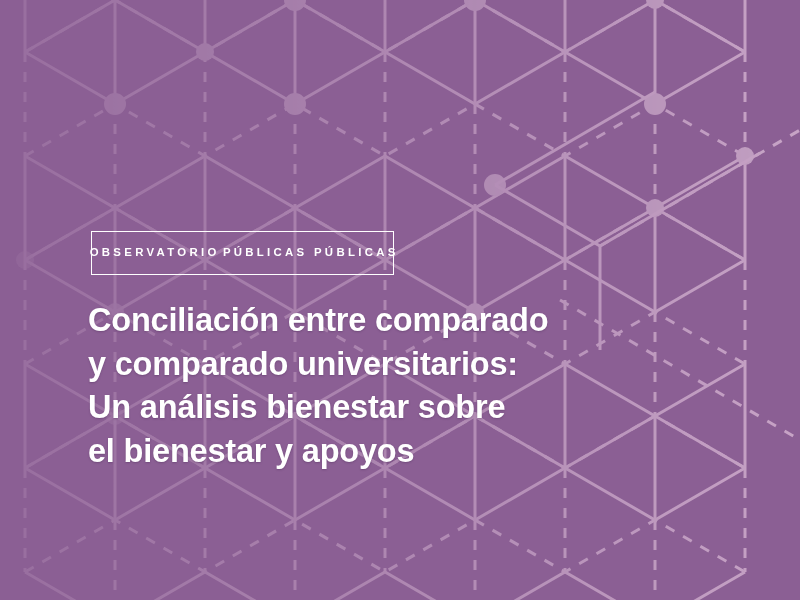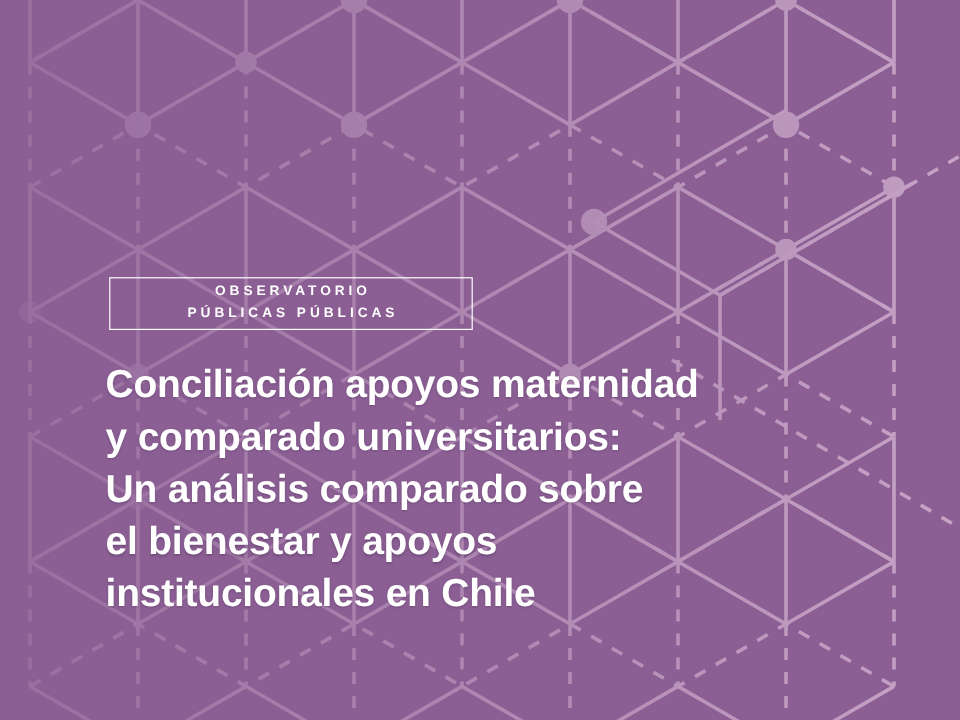--- a/index.html
+++ b/index.html
@@ -30,21 +30,21 @@
   
   #brand-box {
     position: absolute;
     left: 91px;
     top: 231px;
     width: 303px;
     height: 44px;
     box-sizing: border-box;
     border: 1.6px solid #ffffff;
     display: flex;
-    flex-direction: column;
+    flex-direction: row;
     align-items: center;
     justify-content: center;
   }
   .brand-line {
     color: #ffffff;
     font-size: 11.4px;
     font-weight: 700;
     letter-spacing: 3.3px;
     line-height: 1.55;
     text-indent: 3.3px;
@@ -201,23 +201,22 @@
       </g>
     </g>
   </svg>
 
   <div id="brand-box">
     <div class="brand-line">OBSERVATORIO</div>
     <div class="brand-line">PÚBLICAS PÚBLICAS</div>
   </div>
 
   <div id="title-block">
-    <div class="title-line">Conciliación apoyos maternidad</div>
+    <div class="title-line">Conciliación entre comparado</div>
     <div class="title-line">y comparado universitarios:</div>
-    <div class="title-line">Un análisis comparado sobre</div>
+    <div class="title-line">Un análisis bienestar sobre</div>
     <div class="title-line">el bienestar y apoyos</div>
-    <div class="title-line">institucionales en Chile</div>
   </div>
 
   <div id="footer-block">
   </div>
 
 </div>
 
 </body></html>

